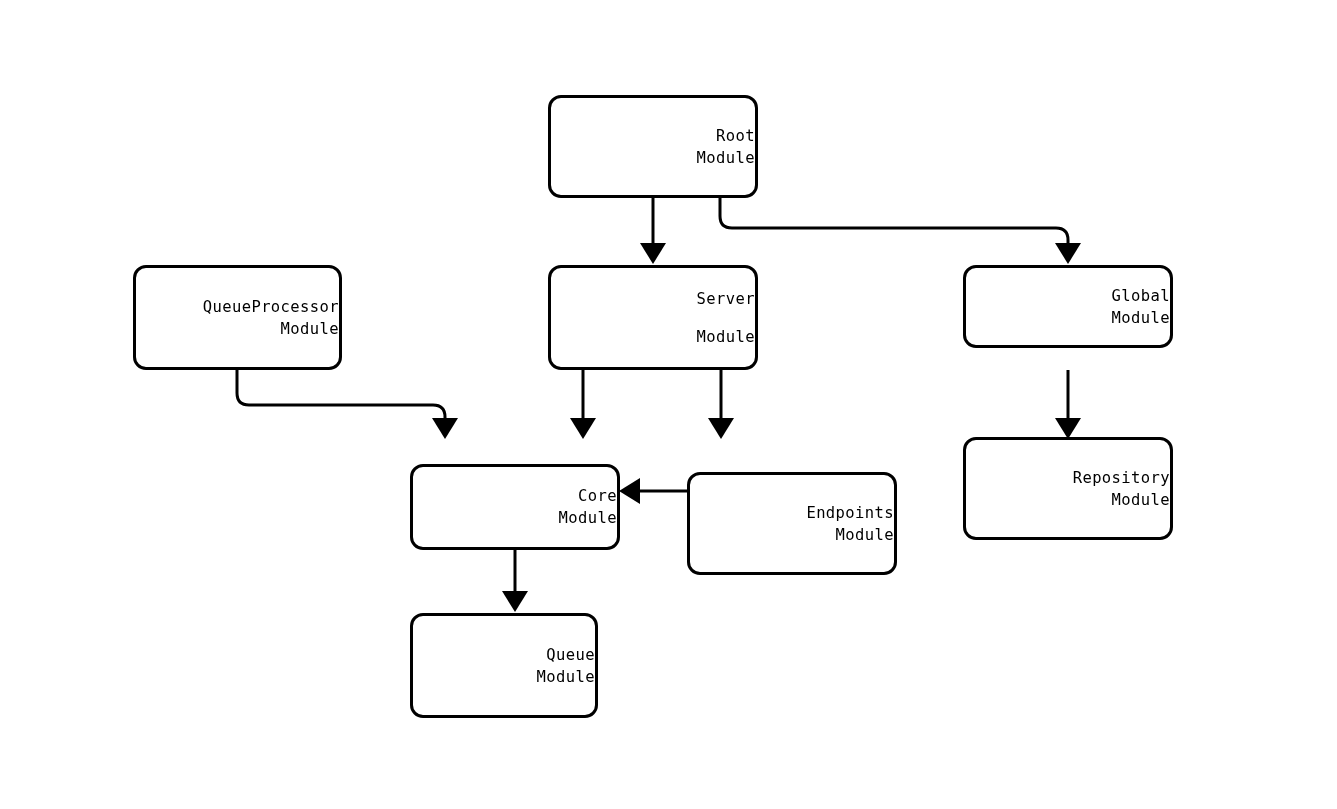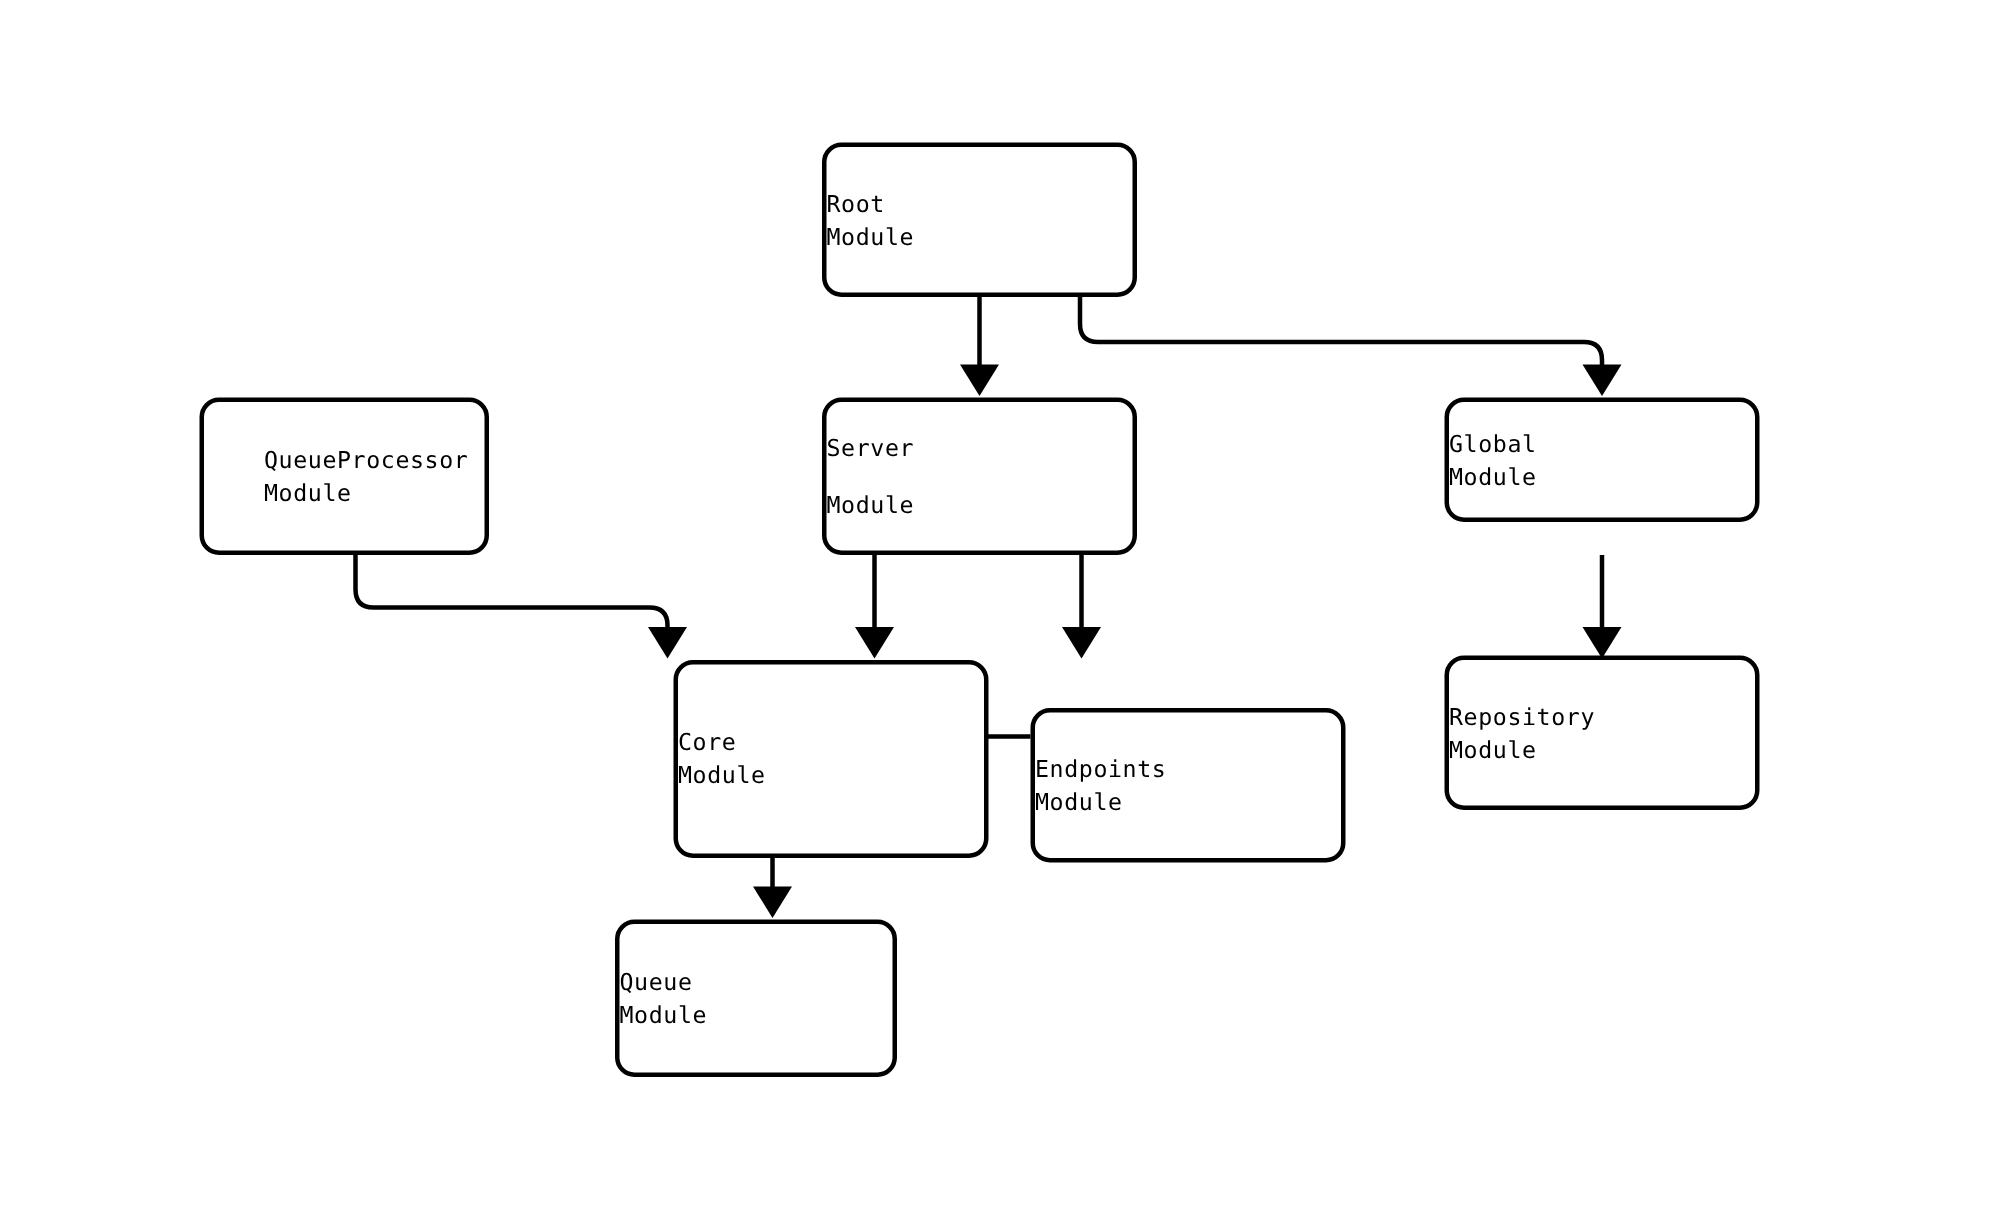--- a/index.html
+++ b/index.html
@@ -28,21 +28,21 @@
     height: 809px;
   }
   .node {
     position: absolute;
     box-sizing: border-box;
     background: #ffffff;
     border: 3px solid #000000;
     border-radius: 13px;
     display: flex;
     flex-direction: column;
-    align-items: flex-start;
+    align-items: flex-end;
     justify-content: center;
     z-index: 2;
   }
   .node-label {
     font-family: "DejaVu Sans Mono", "Liberation Mono", monospace;
     font-size: 15.5px;
     line-height: 22px;
     color: #000000;
     text-align: center;
     white-space: pre;
@@ -95,36 +95,36 @@
       <path d="M 515 543 L 515 597" fill="none" stroke="#000" stroke-width="3" stroke-linecap="butt"></path>
       <polygon points="515,612 502,591 528,591" fill="#000"></polygon>
     </g>
   </svg>
 
   <div class="node" style="left:548px; top:95px; width:210px; height:103px;">
     <span class="node-label">Root</span>
     <span class="node-label">Module</span>
   </div>
 
-  <div class="node" style="left:133px; top:265px; width:193px; height:105px;padding-left:40px;">
+  <div class="node" style="left:133px; top:265px; width:209px; height:105px;padding-left:40px;">
     <span class="node-label">QueueProcessor</span>
     <span class="node-label">Module</span>
   </div>
 
   <div class="node" style="left:548px; top:265px; width:210px; height:105px;gap:16px;">
     <span class="node-label">Server</span>
     <span class="node-label">Module</span>
   </div>
 
   <div class="node" style="left:963px; top:265px; width:210px; height:83px;">
     <span class="node-label">Global</span>
     <span class="node-label">Module</span>
   </div>
 
-  <div class="node" style="left:410px; top:440px; width:210px; height:132px;margin-left:39px;">
+  <div class="node" style="left:410px; top:464px; width:210px; height:86px;">
     <span class="node-label">Core</span>
     <span class="node-label">Module</span>
   </div>
 
   <div class="node" style="left:687px; top:440px; width:210px; height:103px;margin-top:32px;">
     <span class="node-label">Endpoints</span>
     <span class="node-label">Module</span>
   </div>
 
   <div class="node" style="left:963px; top:424px; width:210px; height:103px;margin-top:13px;">

